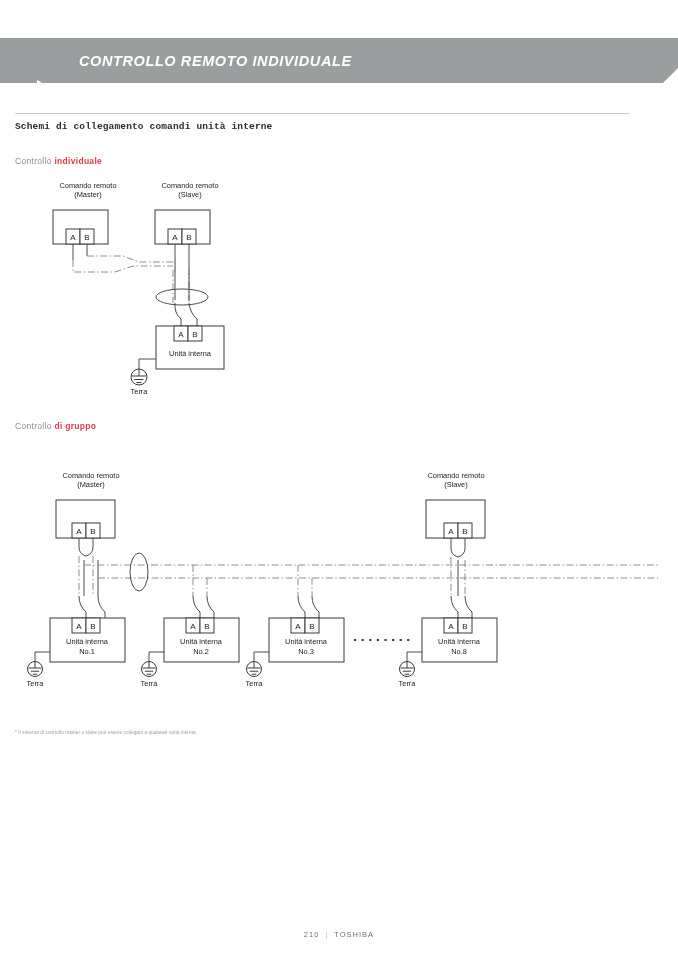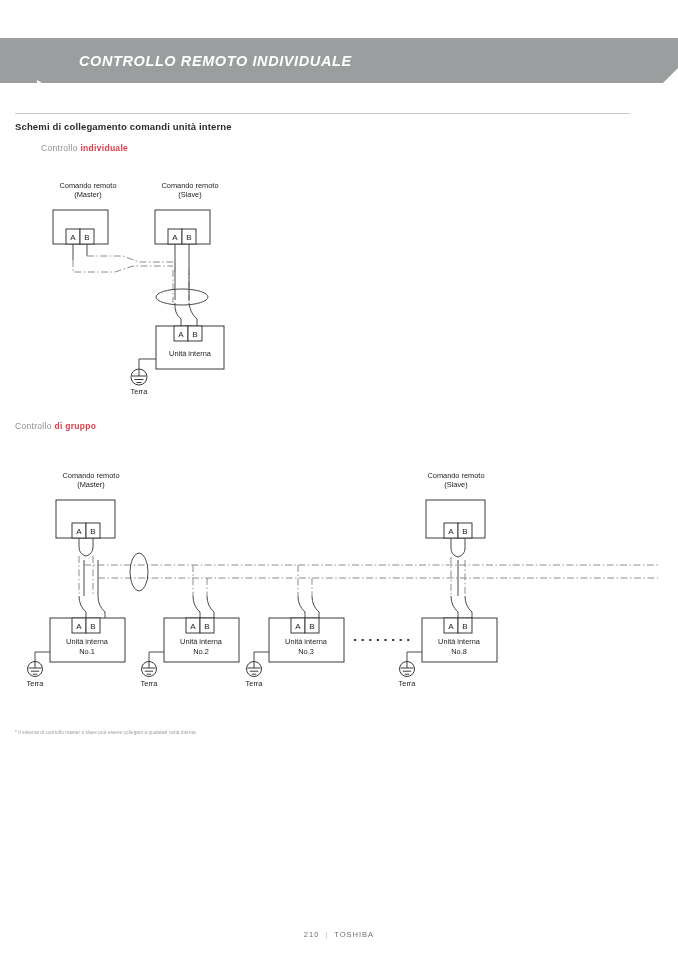--- a/index.html
+++ b/index.html
@@ -35,27 +35,28 @@
 
   
   #top-rule{
     position:absolute;left:15px;top:113px;width:615px;height:1px;
     background:#c9c9c9;
   }
   #section-heading{
     position:absolute;left:15px;top:121px;
     font-size:9.5px;font-weight:bold;color:#2b2b2b;
     letter-spacing:0.15px;
+    font-family:Liberation Mono, monospace;
   }
   .subheading{
     position:absolute;
     font-size:8.5px;color:#8e8e8e;letter-spacing:0.3px;
   }
   .subheading .accent{color:#e03a48;font-weight:bold;}
-  #subheading-individual{left:15px;top:143px;margin-left:26px;}
+  #subheading-individual{left:15px;top:156px;}
   #subheading-group{left:15px;top:421px;}
 
   
   #diagram-individual{position:absolute;left:15px;top:178px;}
   #diagram-group{position:absolute;left:8px;top:468px;}
 
   svg text{font-family:"Liberation Sans", sans-serif;fill:#1b1b1b;}
   .dlabel{font-size:7.4px;}
   .dlabel-term{font-size:8px;}
   .dbox{fill:#ffffff;stroke:#3a3a3a;stroke-width:1;}

